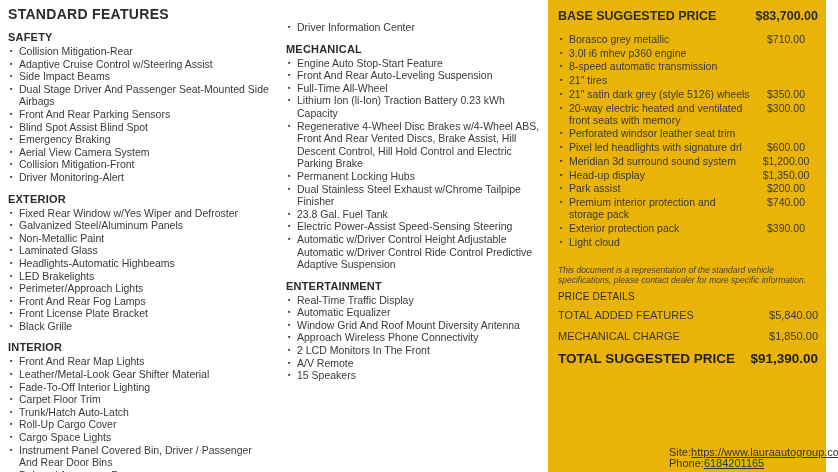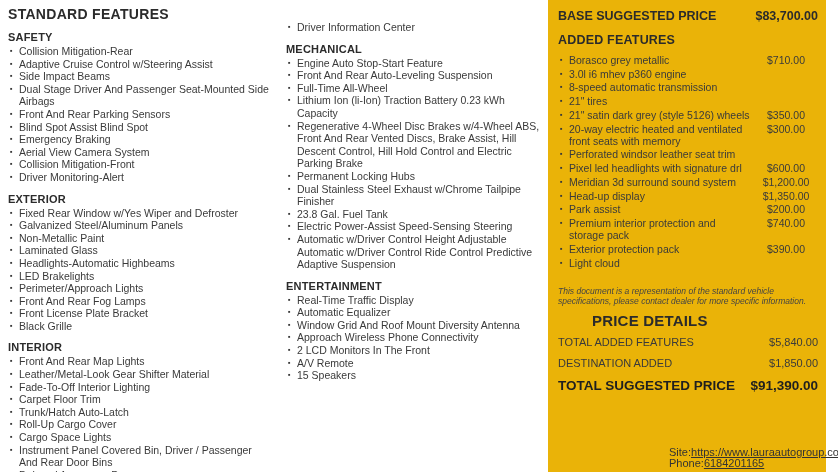--- a/index.html
+++ b/index.html
@@ -48,22 +48,22 @@
   .af-item { display: flex; font-size: 10.5px; line-height: 12.2px; margin-bottom: 1.5px; }
   .af-item .bullet { line-height: 12.2px; }
   .af-text { flex: 1; padding-right: 4px; }
   .af-price { flex: none; width: 64px; text-align: center; }
 
   .disclaimer {
     font-style: italic; font-size: 8.5px; line-height: 10.5px;
     color: #444; margin: 17px 0 5px 0;
   }
   .pd-heading {
-    font-size: 15px; font-weight: bold; color: #2b2b2b;
-    margin-bottom: 7px; letter-spacing: 0.2px; margin-left: 34px;
+    font-size: 10px; font-weight: normal; color: #2b2b2b;
+    margin-bottom: 7px; letter-spacing: 0.2px;
   }
   .pd-row {
     display: flex; justify-content: space-between;
     font-size: 11px; color: #3a3a3a; margin-bottom: 9px;
   }
   .total-row {
     display: flex; justify-content: space-between;
     font-size: 13.5px; font-weight: bold; color: #1f1f1f; margin-top: 3px;
   }
 
@@ -294,21 +294,20 @@
       </div>
   </div>
 
   <div class="right-panel">
 
     <div class="price-header">
       <span>BASE SUGGESTED PRICE</span>
       <span>$83,700.00</span>
     </div>
 
-    <div class="af-heading">ADDED FEATURES</div>
 
     <div>
         <div class="af-item">
           <span class="bullet">▪</span>
           <span class="af-text">Borasco grey metallic</span>
           <span class="af-price">$710.00</span>
         </div>
         <div class="af-item">
           <span class="bullet">▪</span>
           <span class="af-text">3.0l i6 mhev p360 engine</span>
@@ -379,21 +378,21 @@
     <div class="disclaimer">This document is a representation of the standard vehicle specifications, please contact dealer for more specific information.</div>
 
     <div class="pd-heading">PRICE DETAILS</div>
 
     <div>
         <div class="pd-row">
           <span>TOTAL ADDED FEATURES</span>
           <span>$5,840.00</span>
         </div>
         <div class="pd-row">
-          <span>DESTINATION ADDED</span>
+          <span>MECHANICAL CHARGE</span>
           <span>$1,850.00</span>
         </div>
       </div>
 
     <div class="total-row">
       <span>TOTAL SUGGESTED PRICE</span>
       <span>$91,390.00</span>
     </div>
 
     <div class="panel-footer">

